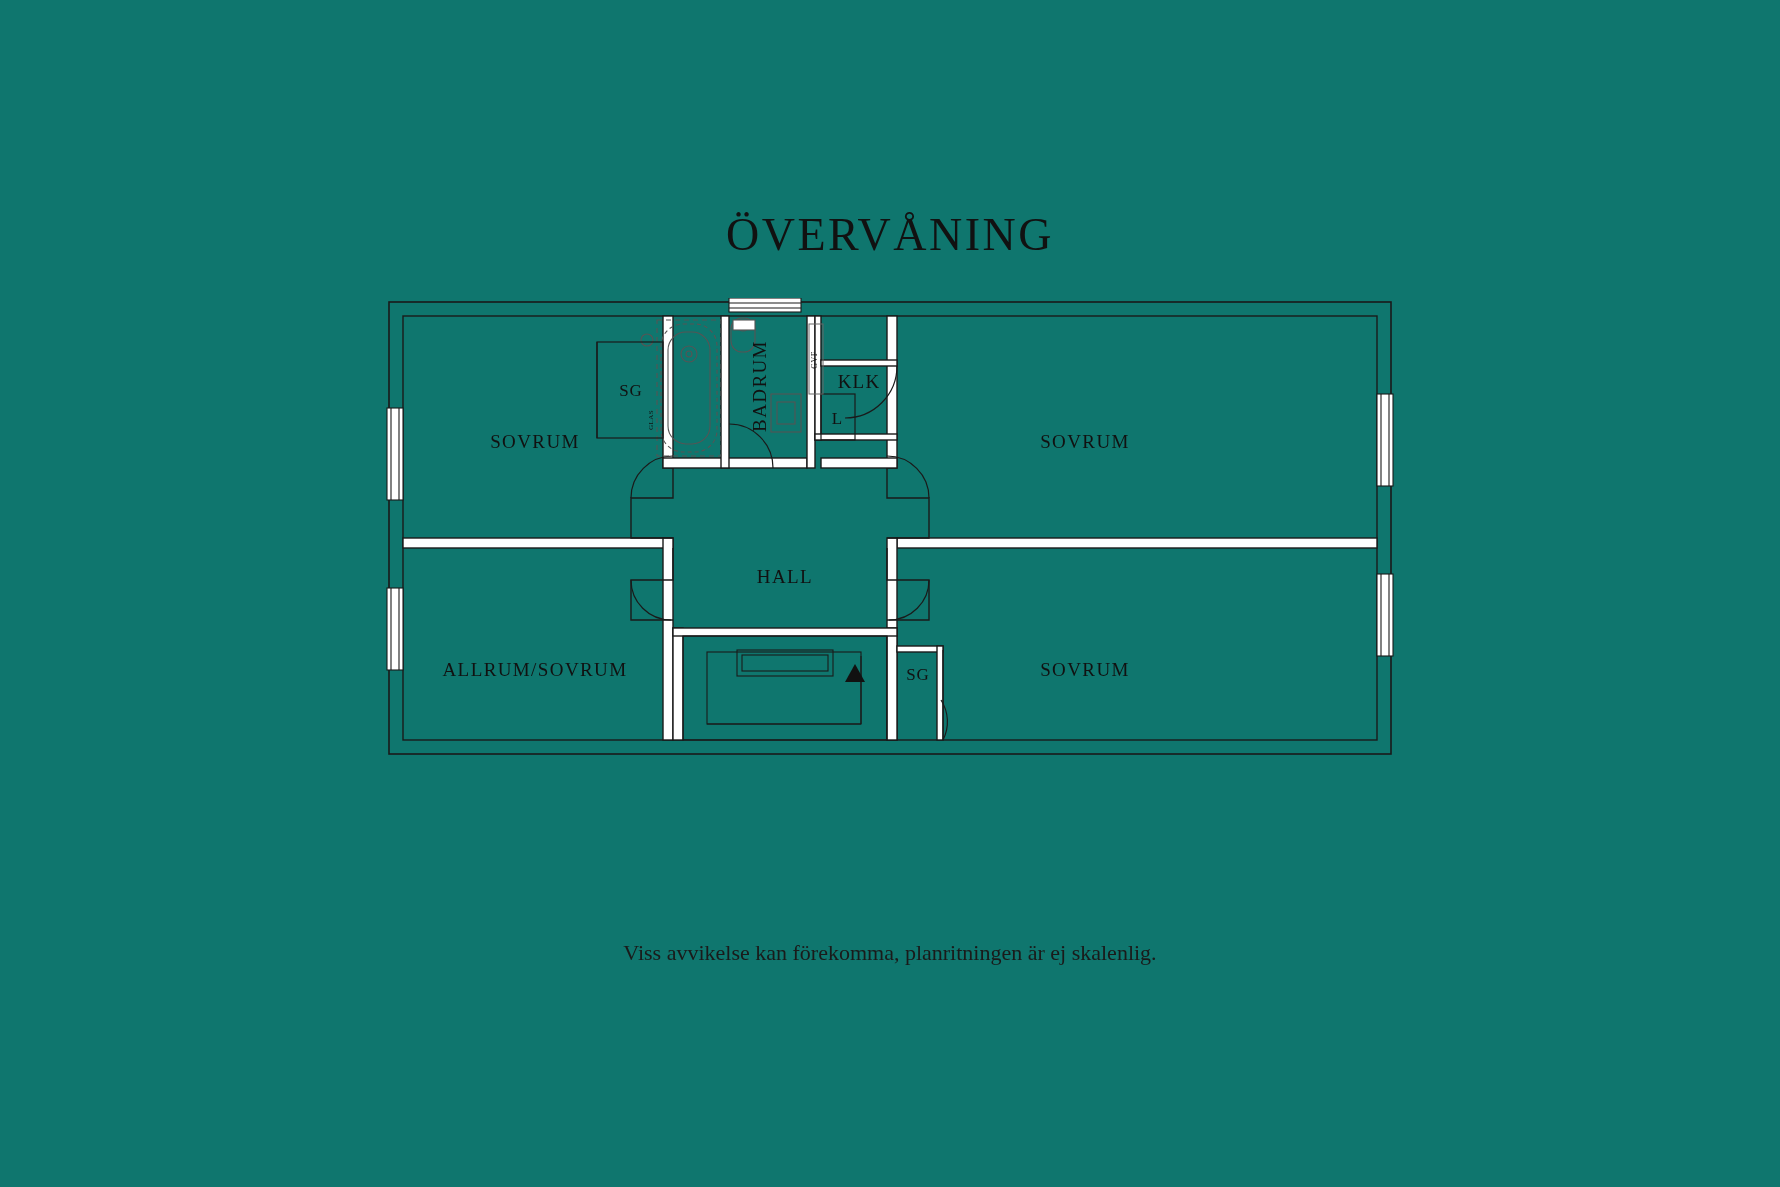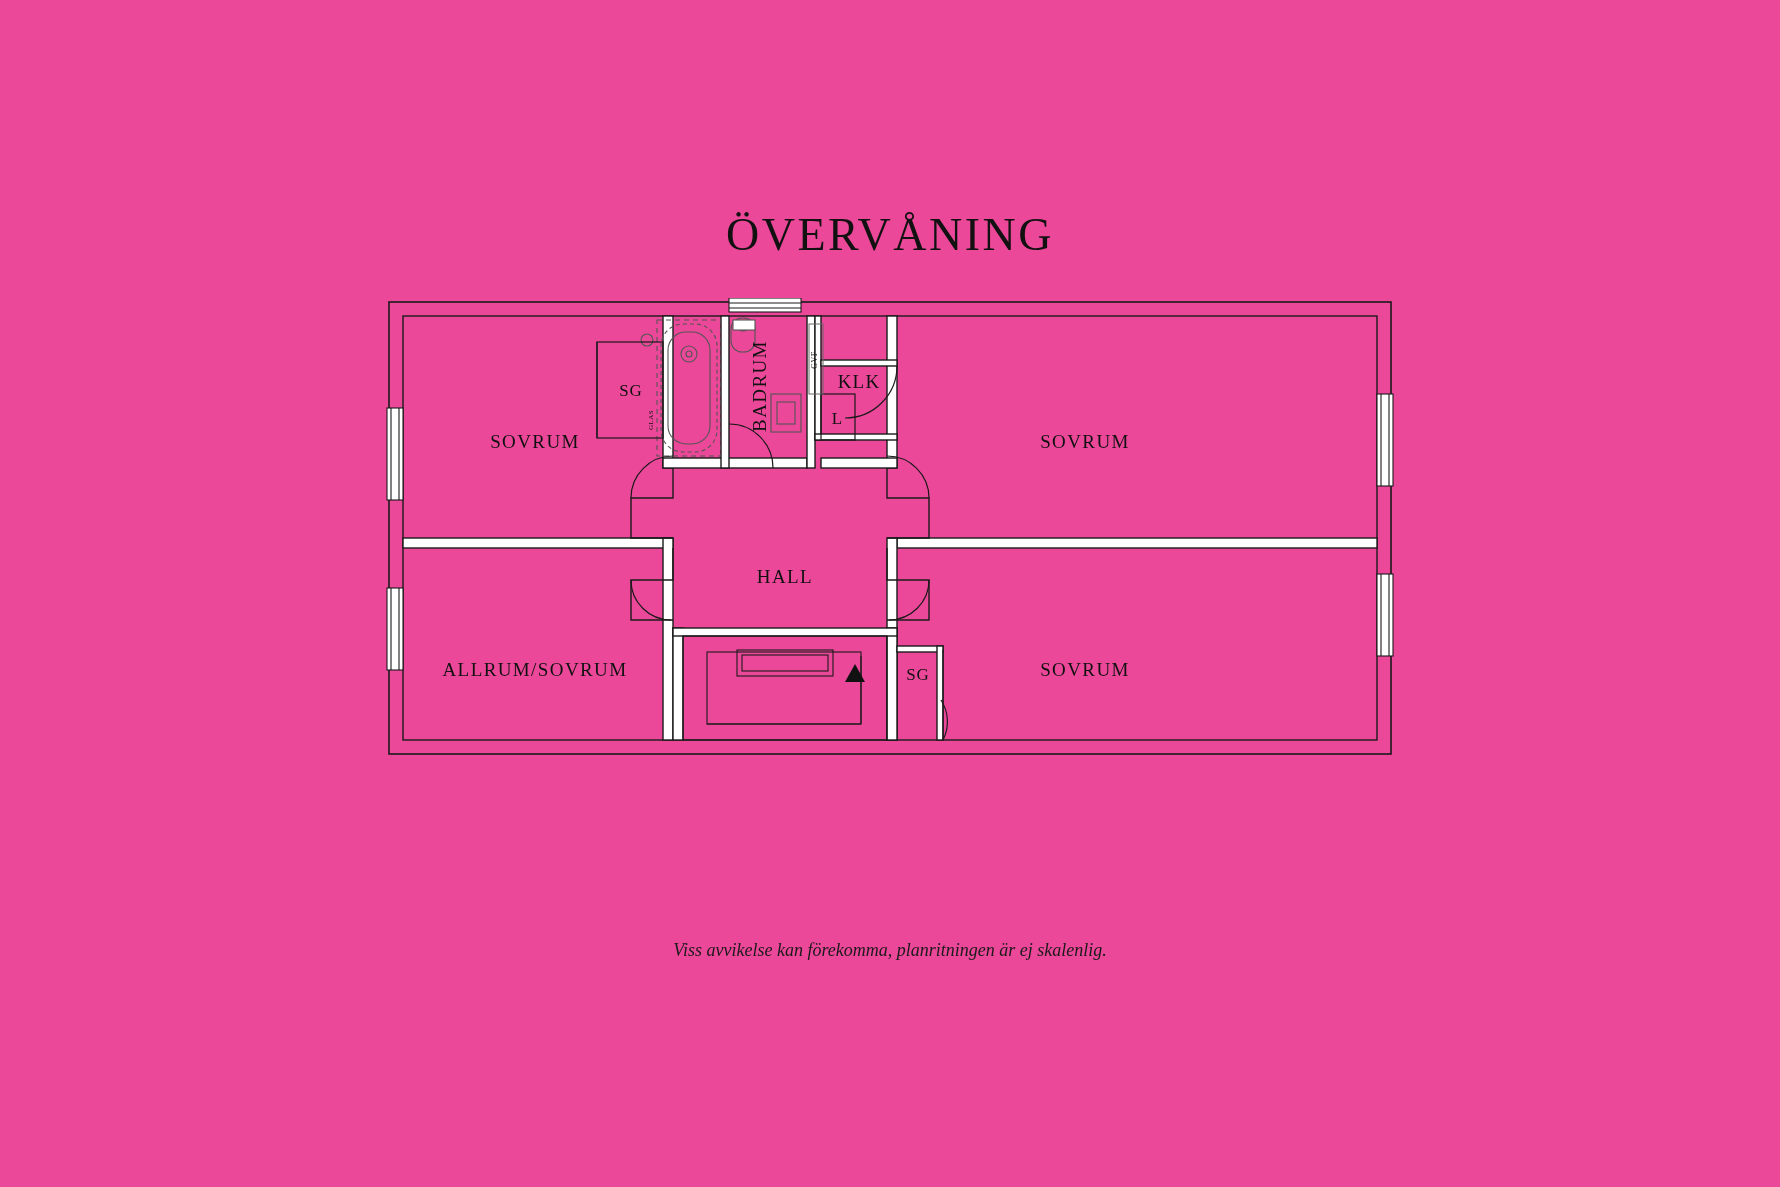--- a/index.html
+++ b/index.html
@@ -13,41 +13,40 @@
     position: relative;
     font-family: "Liberation Serif", serif;
     color: #1a1a1a;
     overflow: hidden;
   }
   #page {
     position: absolute;
     left: 0; top: 0;
     width: 1780px;
     height: 1187px;
-    background: #ec4899;
+    background: #0f766e;
   }
   #title {
     position: absolute;
     left: 0;
     top: 208px;
     width: 1780px;
     text-align: center;
     font-size: 46px;
     letter-spacing: 2.5px;
     font-family: "Liberation Serif", serif;
     color: #111;
   }
   #disclaimer {
     position: absolute;
     left: 0;
     top: 940px;
     width: 1780px;
     text-align: center;
-    font-style: italic;
-    font-size: 18px;
+    font-size: 22px;
     color: #1a1a1a;
   }
   #plan-wrap {
     position: absolute;
     left: 385px;
     top: 298px;
     width: 1010px;
     height: 460px;
   }
   #plan-svg { display: block; }

